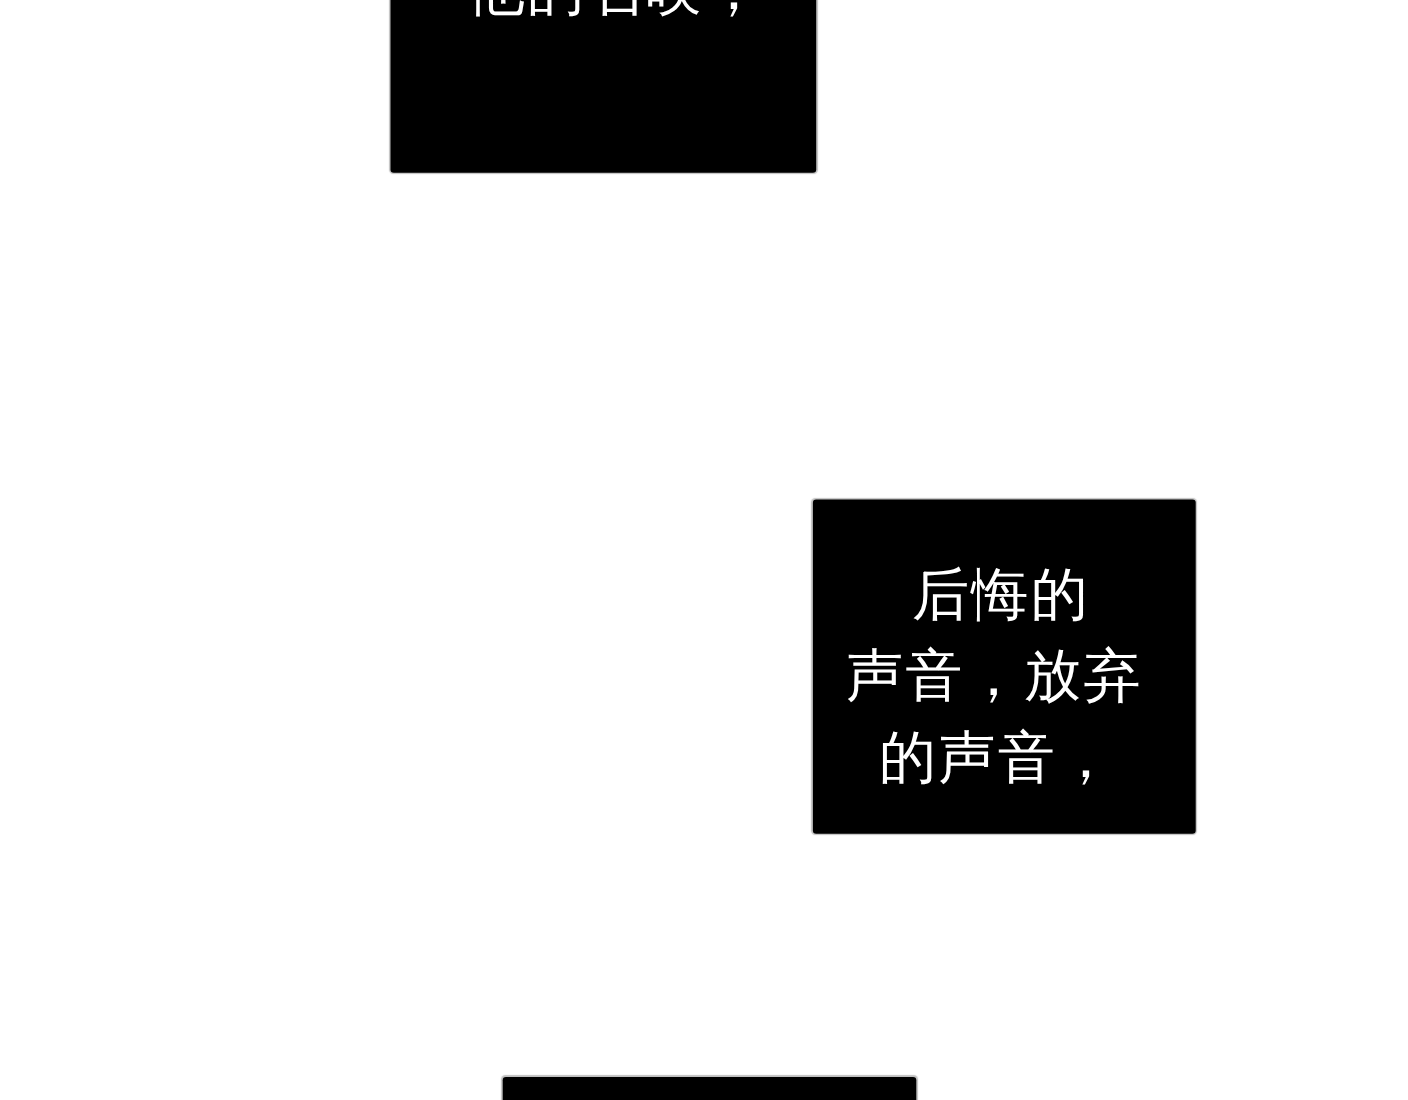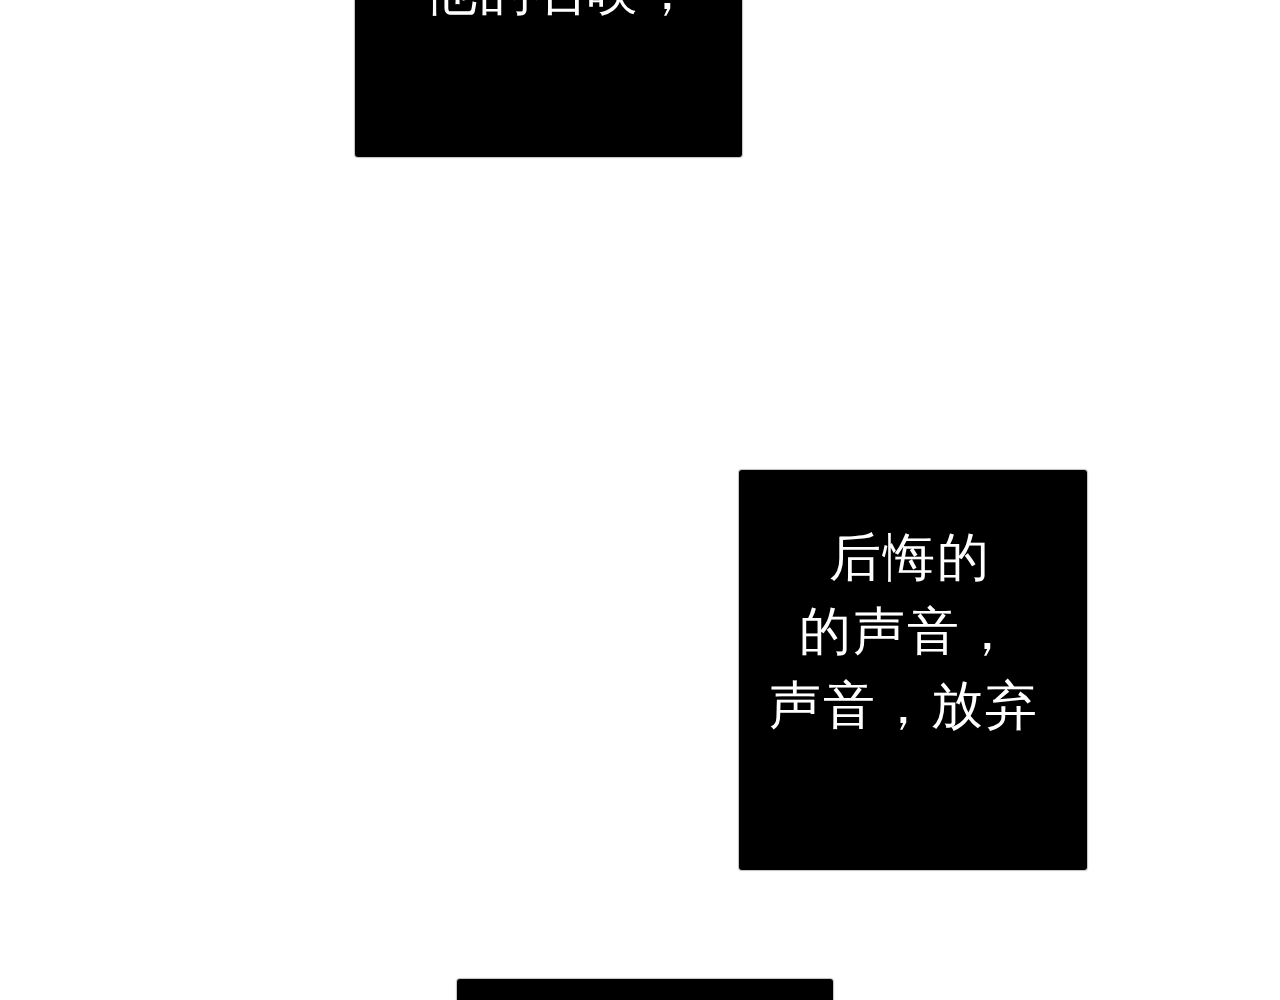--- a/index.html
+++ b/index.html
@@ -8,21 +8,21 @@
     background: #ffffff; position: relative;
     font-family: "DejaVu Sans", sans-serif;
   }
   .panel {
     position: absolute; background: #000000;
     border-radius: 3px;
     box-shadow: 0 0 1px 1px rgba(0,0,0,0.25);
     overflow: hidden;
   }
   #panel-top { left: 355px; top: -40px; width: 387px; height: 197px; }
-  #panel-mid { left: 739px; top: 470px; width: 348px; height: 400px; }
+  #panel-mid { left: 739px; top: 454px; width: 348px; height: 304px; }
   #panel-bottom { left: 457px; top: 979px; width: 376px; height: 60px; }
   .caption {
     color: #ffffff; position: absolute; white-space: nowrap;
     font-size: 52px; line-height: 74px; letter-spacing: 2px;
   }
   #top-caption { left: 70px; top: -6px; }
   #mid-caption { left: 30px; top: 50px; }
   .line { display: block; }
   .line-1 { padding-left: 60px; }
   .line-2 { padding-left: 0; }
@@ -31,18 +31,18 @@
 </head>
 <body>
 
 <div class="panel" id="panel-top">
   <div class="caption" id="top-caption">他的召唤，</div>
 </div>
 
 <div class="panel" id="panel-mid">
   <div class="caption" id="mid-caption">
     <span class="line line-1">后悔的</span>
+    <span class="line line-2">声音，放弃</span>
     <span class="line line-3">的声音，</span>
-    <span class="line line-2">声音，放弃</span>
   </div>
 </div>
 
 <div class="panel" id="panel-bottom"></div>
 
 </body></html>

